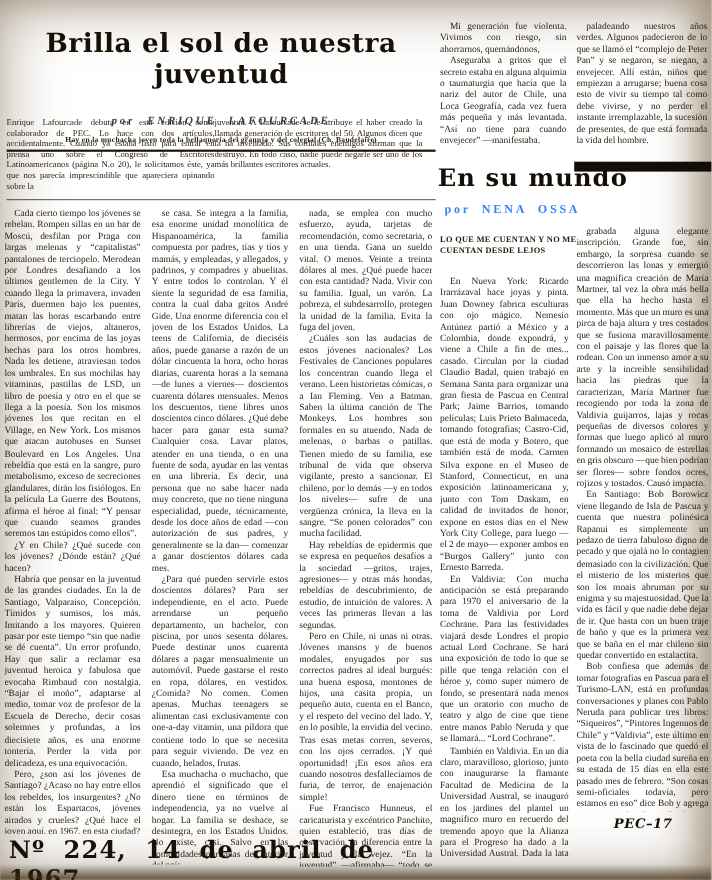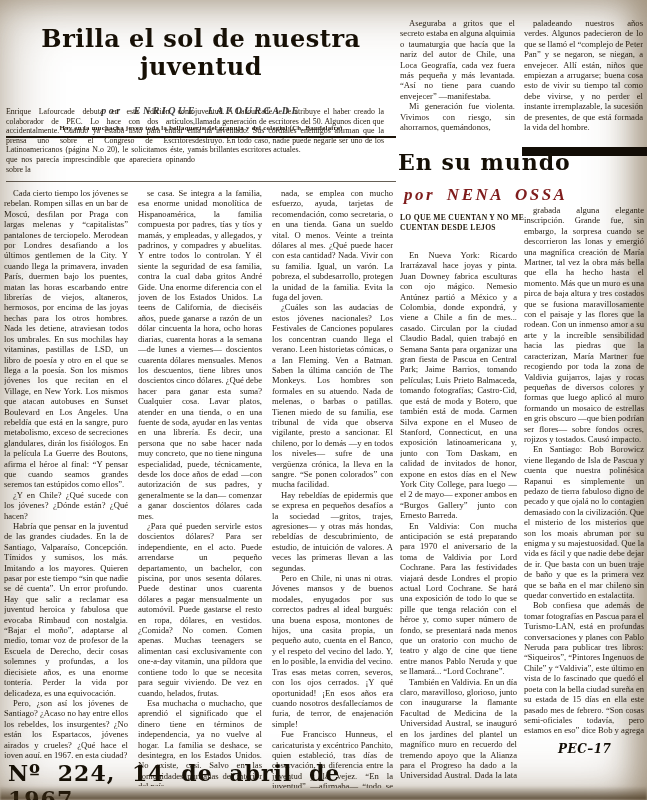--- a/index.html
+++ b/index.html
@@ -56,21 +56,21 @@
   #col5{left:524px;top:18px;width:119px;height:128px;}
   
   .black-bar{position:absolute;left:522px;top:147px;width:125px;height:9px;background:#120d06;}
   .mundo-title{
     position:absolute;left:398px;top:146px;width:235px;
     font-family:"DejaVu Serif","Liberation Serif",serif;
     font-weight:700;font-size:22px;line-height:32px;color:#150f06;letter-spacing:1px;
   }
   .mundo-byline{
     position:absolute;left:404px;top:185px;width:200px;
-    font-weight:700;font-style:italic;font-size:17px;letter-spacing:2.5px;word-spacing:5px;color:#7f1d1d;
+    font-weight:700;font-size:11px;letter-spacing:2.5px;word-spacing:5px;color:#3b82f6;
   }
   .mundo-subhead{
     position:absolute;left:400px;top:213px;width:150px;
     font-weight:700;font-size:7.6px;line-height:9.6px;letter-spacing:.3px;color:#241b0d;
   }
   #colA{left:400px;top:250px;width:117px;height:530px;}
   #colB{left:524px;top:205px;width:120px;height:533px;}
   
   .issue-line{
     position:absolute;left:8px;top:760px;width:400px;
@@ -113,22 +113,22 @@
       <p class="para">Esa muchacha o muchacho, que aprendió el significado que el dinero tiene en términos de independencia, ya no vuelve al hogar. La familia se deshace, se desintegra, en los Estados Unidos. No existe, casi. Salvo en las comunidades puritanas del interior del país.</p>
     </div>
   <div class="col" id="col3">
       <p class="para">nada, se emplea con mucho esfuerzo, ayuda, tarjetas de recomendación, como secretaria, o en una tienda. Gana un sueldo vital. O menos. Veinte a treinta dólares al mes. ¿Qué puede hacer con esta cantidad? Nada. Vivir con su familia. Igual, un varón. La pobreza, el subdesarrollo, protegen la unidad de la familia. Evita la fuga del joven.</p>
       <p class="para">¿Cuáles son las audacias de estos jóvenes nacionales? Los Festivales de Canciones populares los concentran cuando llega el verano. Leen historietas cómicas, o a Ian Fleming. Ven a Batman. Saben la última canción de The Monkeys. Los hombres son formales en su atuendo. Nada de melenas, o barbas o patillas. Tienen miedo de su familia, ese tribunal de vida que observa vigilante, presto a sancionar. El chileno, por lo demás —y en todos los niveles— sufre de una vergüenza crónica, la lleva en la sangre. “Se ponen colorados” con mucha facilidad.</p>
       <p class="para">Hay rebeldías de epidermis que se expresa en pequeños desafíos a la sociedad —gritos, trajes, agresiones— y otras más hondas, rebeldías de descubrimiento, de estudio, de intuición de valores. A veces las primeras llevan a las segundas.</p>
       <p class="para">Pero en Chile, ni unas ni otras. Jóvenes mansos y de buenos modales, enyugados por sus correctos padres al ideal burgués: una buena esposa, montones de hijos, una casita propia, un pequeño auto, cuenta en el Banco, y el respeto del vecino del lado. Y, en lo posible, la envidia del vecino. Tras esas metas corren, severos, con los ojos cerrados. ¡Y qué oportunidad! ¡En esos años era cuando nosotros desfallecíamos de furia, de terror, de enajenación simple!</p>
       <p class="para">Fue Francisco Hunneus, el caricaturista y excéntrico Panchito, quien estableció, tras días de observación, la diferencia entre la juventud y la vejez. “En la juventud” —afirmaba— “todo se va para arriba. La boca, la nariz, el cuello. En la vejez, en cambio, todo se va para abajo”. Se asombraba mucho de la juventud de Benjamín Subercaseaux.</p>
     </div>
   <div class="col" id="col4">
+      <p class="para">Mi generación fue violenta. Vivimos con riesgo, sin ahorrarnos, quemándonos,</p>
       <p class="para">Aseguraba a gritos que el secreto estaba en alguna alquimia o taumaturgia que hacía que la nariz del autor de Chile, una Loca Geografía, cada vez fuera más pequeña y más levantada. “Así no tiene para cuando envejecer” —manifestaba.</p>
-      <p class="para">Mi generación fue violenta. Vivimos con riesgo, sin ahorrarnos, quemándonos,</p>
     </div>
   <div class="col" id="col5">
       <p class="para">paladeando nuestros años verdes. Algunos padecieron de lo que se llamó el “complejo de Peter Pan” y se negaron, se niegan, a envejecer. Allí están, niños que empiezan a arrugarse; buena cosa esto de vivir su tiempo tal como debe vivirse, y no perder el instante irremplazable, la sucesión de presentes, de que está formada la vida del hombre.</p>
     </div>
 
   <div class="black-bar"></div>
   <div class="mundo-title">En su mundo</div>
   <div class="mundo-byline">por NENA OSSA</div>
   <div class="mundo-subhead">LO QUE ME CUENTAN Y NO ME CUENTAN DESDE LEJOS</div>
   <div class="col" id="colA">

